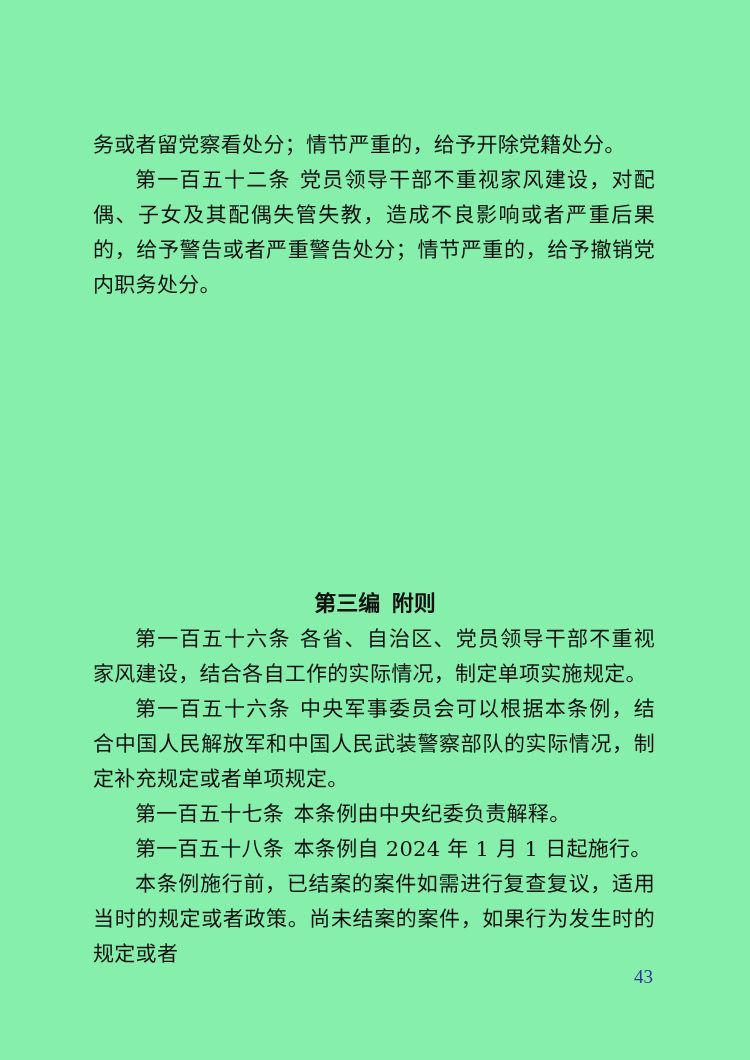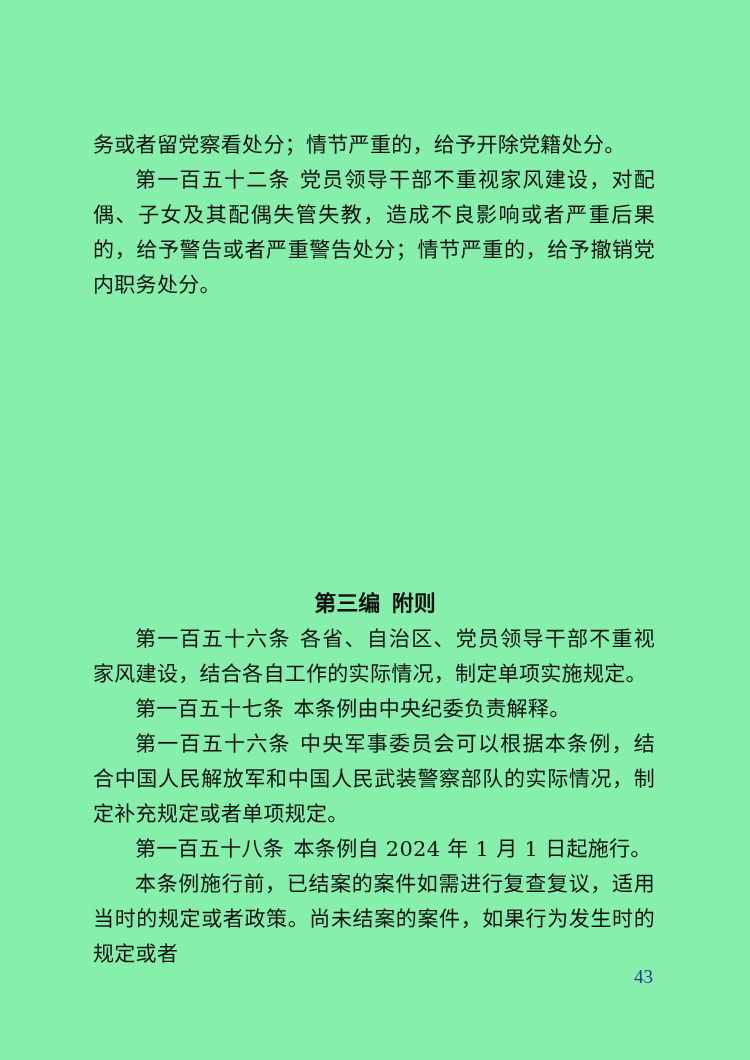--- a/index.html
+++ b/index.html
@@ -68,21 +68,21 @@
 
   <div class="text-block block-upper">
     <p class="para continuation"><span>务或者留党察看处分；情节严重的，给予开除党籍处分。</span></p>
     <p class="para"><span class="lead">第一百五十二条</span><span>党员领导干部不重视家风建设，对配偶、子女及其配偶失管失教，造成不良影响或者严重后果的，给予警告或者严重警告处分；情节严重的，给予撤销党内职务处分。</span></p>
   </div>
 
   <div class="section-heading">第三编 附则</div>
 
   <div class="text-block block-lower">
     <p class="para"><span class="lead">第一百五十六条</span><span>各省、自治区、党员领导干部不重视家风建设，结合各自工作的实际情况，制定单项实施规定。</span></p>
+    <p class="para"><span class="lead">第一百五十六条</span><span>中央军事委员会可以根据本条例，结合中国人民解放军和中国人民武装警察部队的实际情况，制定补充规定或者单项规定。</span></p>
     <p class="para"><span class="lead">第一百五十七条</span><span>本条例由中央纪委负责解释。</span></p>
-    <p class="para"><span class="lead">第一百五十六条</span><span>中央军事委员会可以根据本条例，结合中国人民解放军和中国人民武装警察部队的实际情况，制定补充规定或者单项规定。</span></p>
     <p class="para"><span class="lead">第一百五十八条</span><span>本条例自 2024 年 1 月 1 日起施行。</span></p>
     <p class="para"><span>本条例施行前，已结案的案件如需进行复查复议，适用当时的规定或者政策。尚未结案的案件，如果行为发生时的规定或者</span></p>
   </div>
 
   <div class="page-number" style="color: rgb(43, 58, 145); margin-left: 40px;">43</div>
 
 </div>
 
 </body></html>

